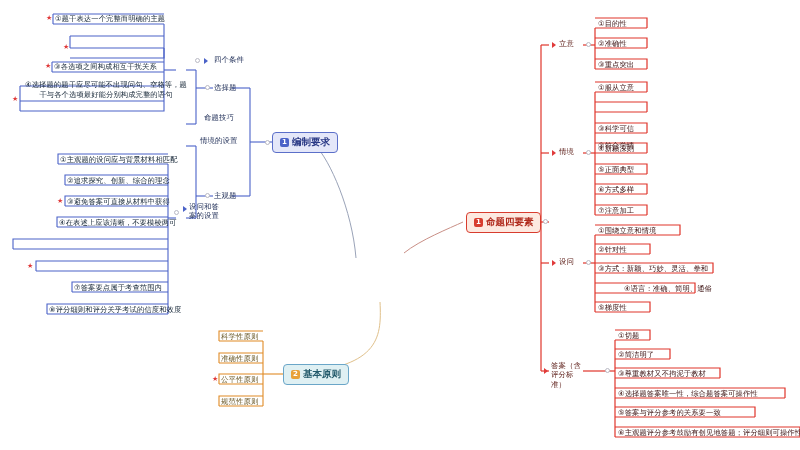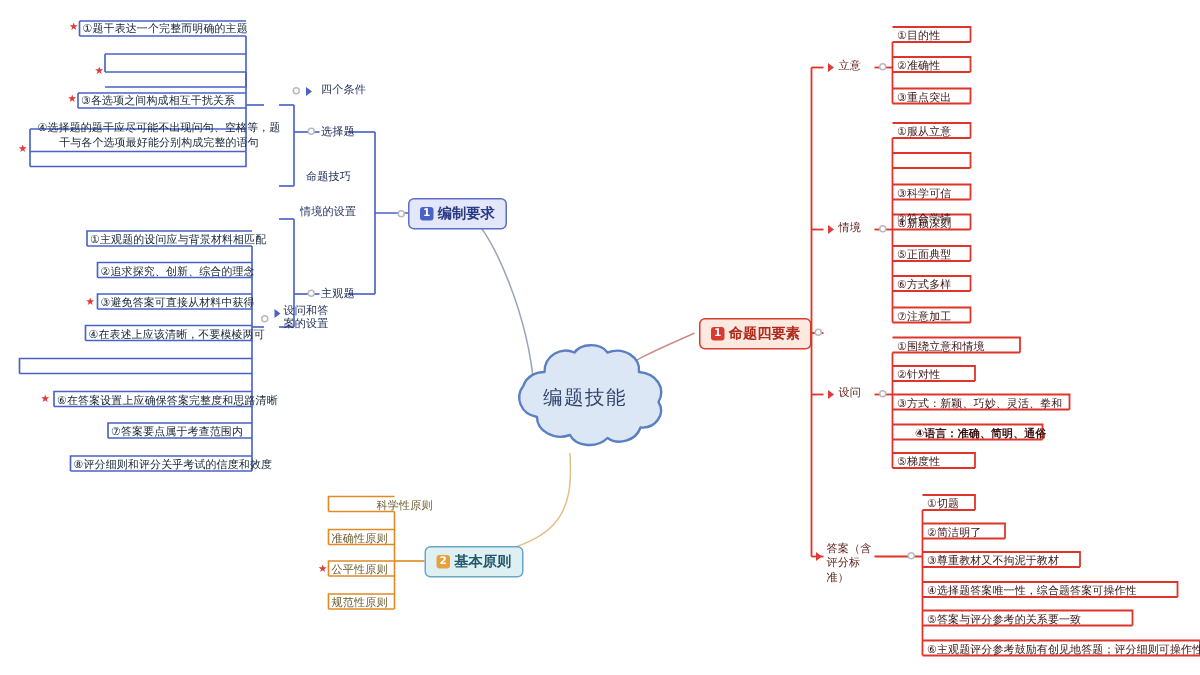--- a/index.html
+++ b/index.html
@@ -233,29 +233,20 @@
     <path d="M615,437 H800" fill="none" stroke="#e0342a" stroke-width="1.2"></path>
     <path d="M650,340 V330 H615" fill="none" stroke="#e0342a" stroke-width="1.2"></path>
     <path d="M670,359 V349 H615" fill="none" stroke="#e0342a" stroke-width="1.2"></path>
     <path d="M720,378 V368 H615" fill="none" stroke="#e0342a" stroke-width="1.2"></path>
     <path d="M785,398 V388 H615" fill="none" stroke="#e0342a" stroke-width="1.2"></path>
     <path d="M755,417 V407 H615" fill="none" stroke="#e0342a" stroke-width="1.2"></path>
     <path d="M800,437 V427 H615" fill="none" stroke="#e0342a" stroke-width="1.2"></path>
   </svg>
 
 
-  <div id="cloud">
-    <svg width="120" height="74" viewBox="0 0 120 74">
-      <path d="M33,20 C33,9 44,3 53,7 C57,1 70,0 75,7 C86,3 97,10 96,20
-               C108,21 114,31 109,40 C114,48 107,58 97,57
-               C94,66 82,69 75,64 C68,71 54,70 50,62
-               C39,66 28,59 28,50 C17,48 13,37 19,29 C21,23 27,20 33,20 Z" fill="#dce7f5" stroke="#5b7fc0" stroke-width="1.6" stroke-linejoin="round"></path>
-    </svg>
-    <div class="cl-label">编题技能</div>
-  </div>
 
   <div class="box" id="box-bianzhi" style="left:272px;top:132px;">
     <span class="badge">1</span>
     <span>编制要求</span>
   </div>
   <div class="dot" style="left:265px;top:140px;"></div>
 
   <div class="box" id="box-jiben" style="left:283px;top:364px;">
     <span class="badge">2</span>
     <span>基本原则</span>
@@ -300,27 +291,26 @@
 
   <div class="node leaf-b" style="left:67px;top:176px;">②追求探究、创新、综合的理念</div>
 
   <div class="star" style="left:57px;top:197px;">★</div>
   <div class="node leaf-b" style="left:67px;top:197px;">③避免答案可直接从材料中获得</div>
 
   <div class="node leaf-b" style="left:59px;top:218px;">④在表述上应该清晰，不要模棱两可</div>
 
 
   <div class="star" style="left:27px;top:262px;">★</div>
-  <div class="node leaf-b" style="left:38px;top:262px;">⑥在答案设置上应确保答案完整度和思路清晰</div>
 
   <div class="node leaf-b" style="left:74px;top:283px;">⑦答案要点属于考查范围内</div>
 
   <div class="node leaf-b" style="left:49px;top:305px;">⑧评分细则和评分关乎考试的信度和效度</div>
 
-  <div class="node" style="left:221px;top:332px;color:#6b5a2a;margin-left:30px;">科学性原则</div>
+  <div class="node" style="left:221px;top:332px;color:#6b5a2a;">科学性原则</div>
   <div class="node" style="left:221px;top:354px;color:#6b5a2a;">准确性原则</div>
   <div class="star" style="left:212px;top:375px;">★</div>
   <div class="node" style="left:221px;top:375px;color:#6b5a2a;">公平性原则</div>
   <div class="node" style="left:221px;top:397px;color:#6b5a2a;">规范性原则</div>
 
   <div class="tri red" style="left:552px;top:42px;"></div>
   <div class="node" style="left:559px;top:39px;color:#5a1a14;text-align:center;">立意</div>
   <div class="dot" style="left:586px;top:42px;"></div>
 
   <div class="tri red" style="left:552px;top:150px;"></div>
@@ -343,21 +333,21 @@
   <div class="node leaf-r" style="left:598px;top:93px;margin-top:48px;">②符合学情</div>
   <div class="node leaf-r" style="left:598px;top:124px;">③科学可信</div>
   <div class="node leaf-r" style="left:598px;top:144px;">④新颖深刻</div>
   <div class="node leaf-r" style="left:598px;top:165px;">⑤正面典型</div>
   <div class="node leaf-r" style="left:598px;top:185px;">⑥方式多样</div>
   <div class="node leaf-r" style="left:598px;top:206px;">⑦注意加工</div>
 
   <div class="node leaf-r" style="left:598px;top:226px;">①围绕立意和情境</div>
   <div class="node leaf-r" style="left:598px;top:245px;">②针对性</div>
   <div class="node leaf-r" style="left:598px;top:264px;">③方式：新颖、巧妙、灵活、拳和</div>
-  <div class="node leaf-r" style="left:610px;top:284px;font-weight:bold;">④语言：准确、简明、通俗</div>
+  <div class="node leaf-r" style="left:624px;top:284px;">④语言：准确、简明、通俗</div>
   <div class="node leaf-r" style="left:598px;top:303px;">⑤梯度性</div>
 
   <div class="node leaf-r" style="left:618px;top:331px;">①切题</div>
   <div class="node leaf-r" style="left:618px;top:350px;">②简洁明了</div>
   <div class="node leaf-r" style="left:618px;top:369px;">③尊重教材又不拘泥于教材</div>
   <div class="node leaf-r" style="left:618px;top:389px;">④选择题答案唯一性，综合题答案可操作性</div>
   <div class="node leaf-r" style="left:618px;top:408px;">⑤答案与评分参考的关系要一致</div>
   <div class="node leaf-r" style="left:618px;top:428px;">⑥主观题评分参考鼓励有创见地答题；评分细则可操作性强</div>
 
 </div>

